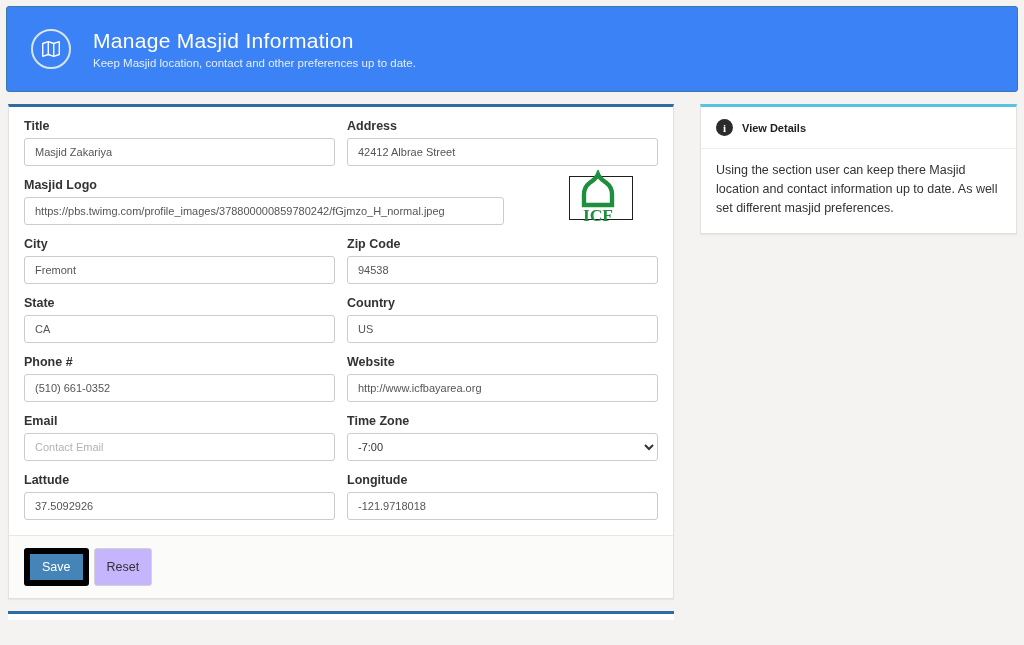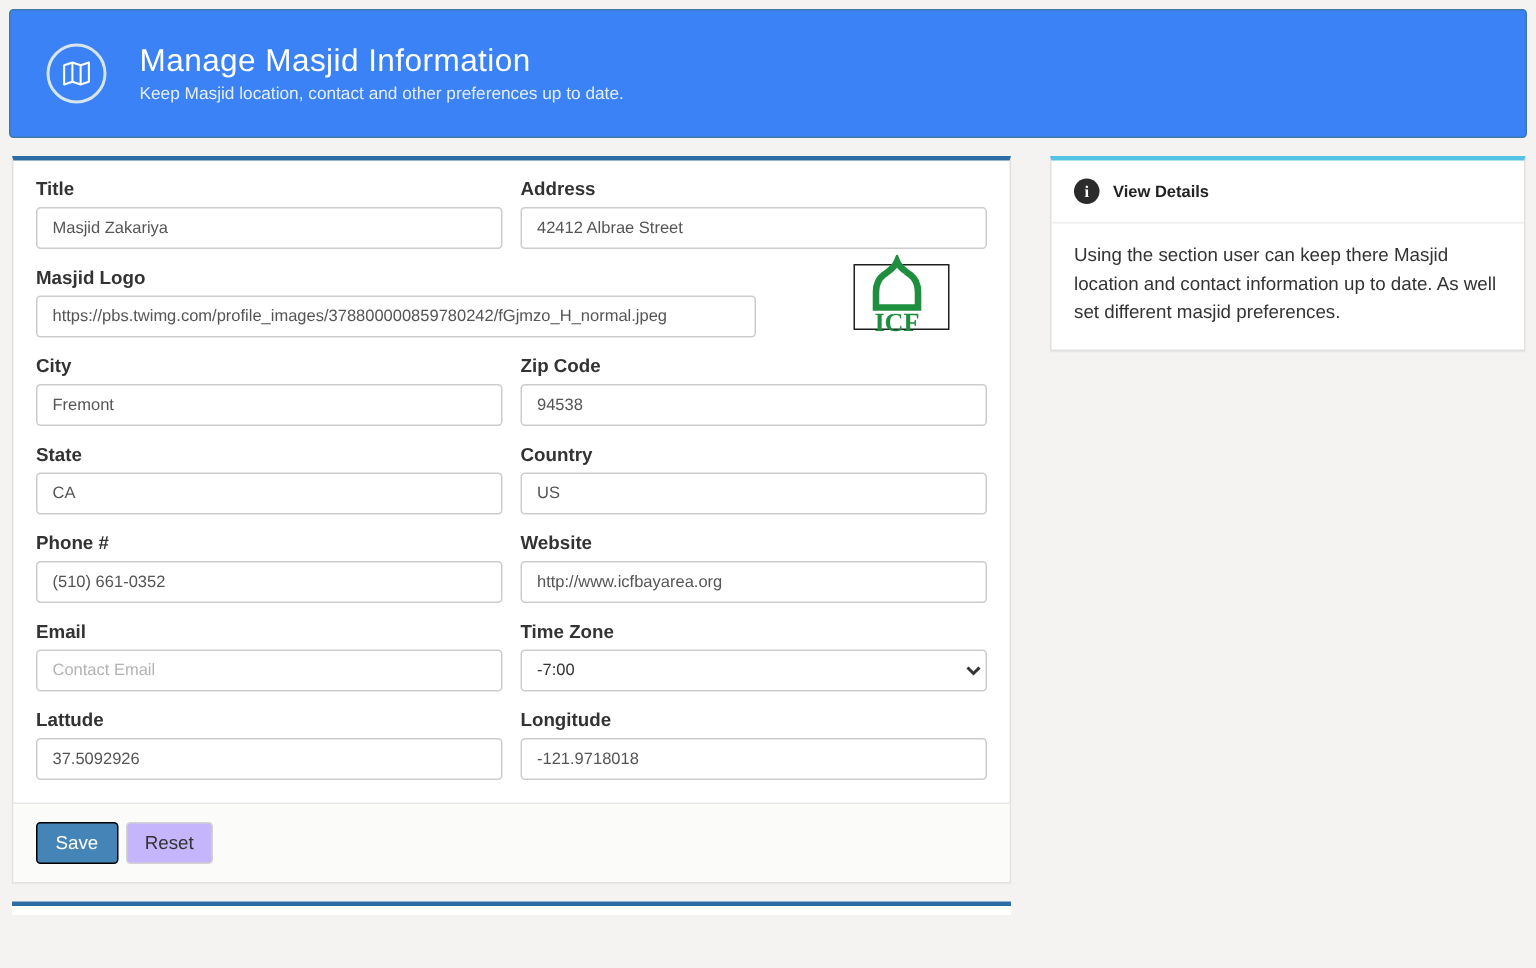--- a/index.html
+++ b/index.html
@@ -70,21 +70,21 @@
   .card-footer {
     border-top: 1px solid #e7e7e7;
     background: #fbfbfa;
     padding: 12px 15px;
     display: flex; gap: 5px;
   }
   .btn {
     font-size: 12.5px; padding: 6px 12px;
     border-radius: 3px; cursor: pointer; font-family: inherit;
   }
-  .btn-primary { background: #4584b6; border: 1px solid #000000; color: #fff; }
+  .btn-primary { background: #4584b6; border: 6px solid #000000; color: #fff; }
   .btn-default { background: #c4b5fd; border: 1px solid #d4d3d1; color: #333; }
   
   .info-card { flex: 1; border-top: 3px solid #55c4e4; }
   .info-head {
     display: flex; align-items: center; gap: 9px;
     padding: 12px 15px;
     font-size: 11px; font-weight: 600; color: #222;
     border-bottom: 1px solid #eeeeee;
   }
   .info-icon {

